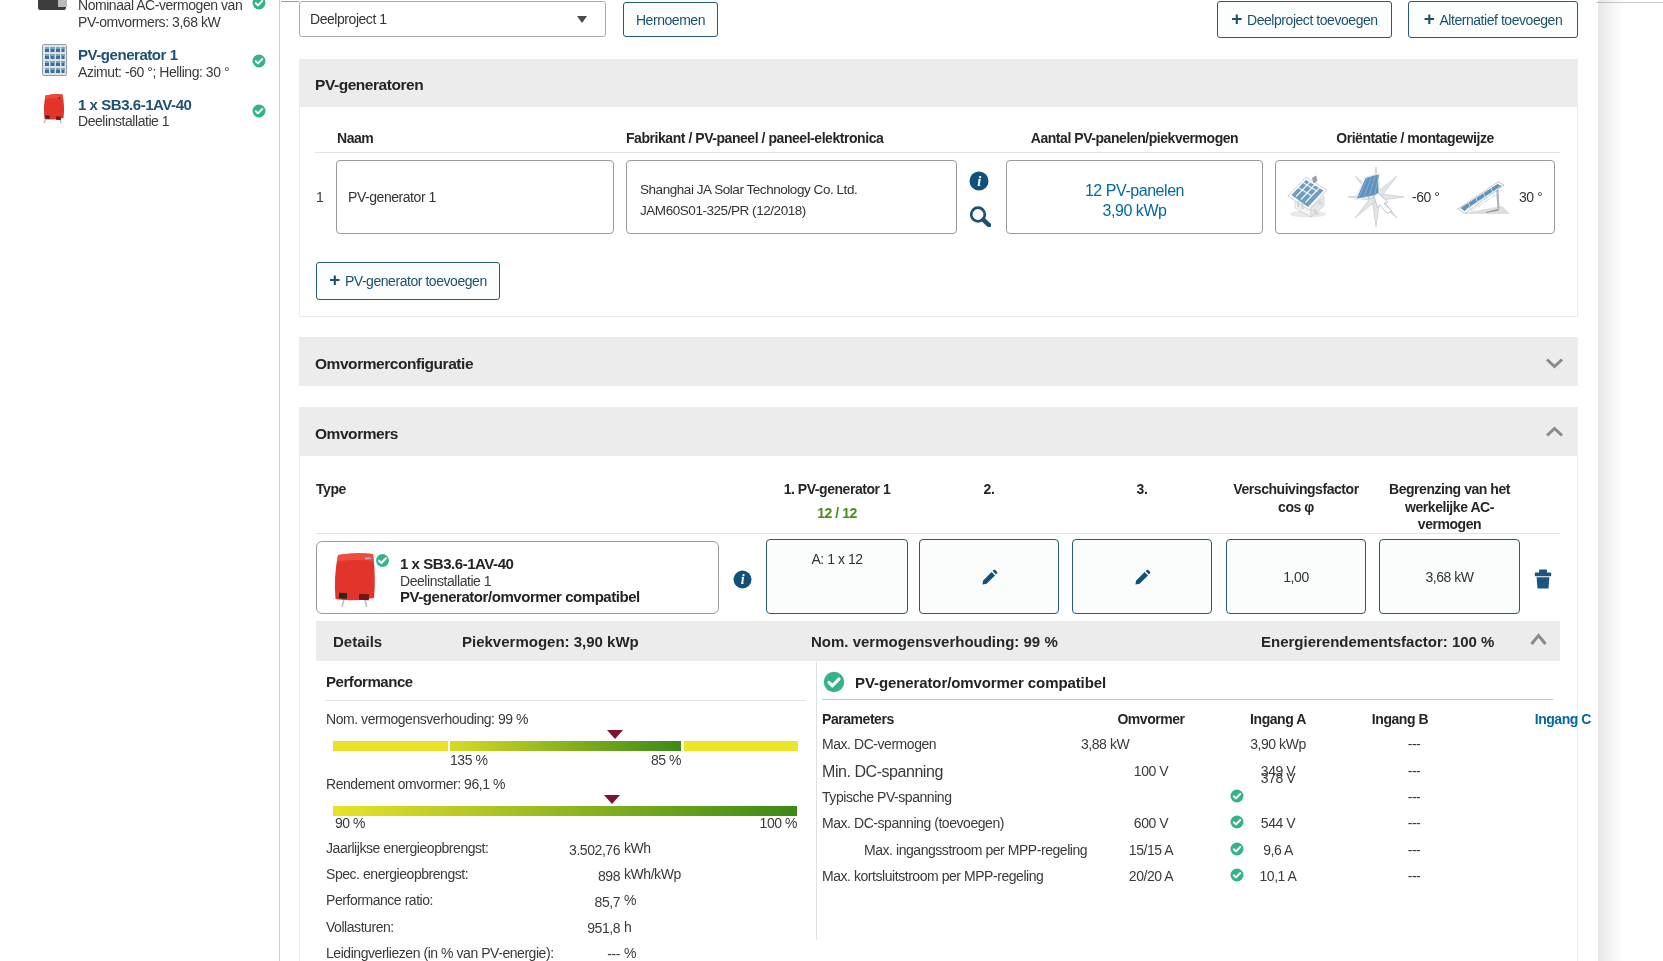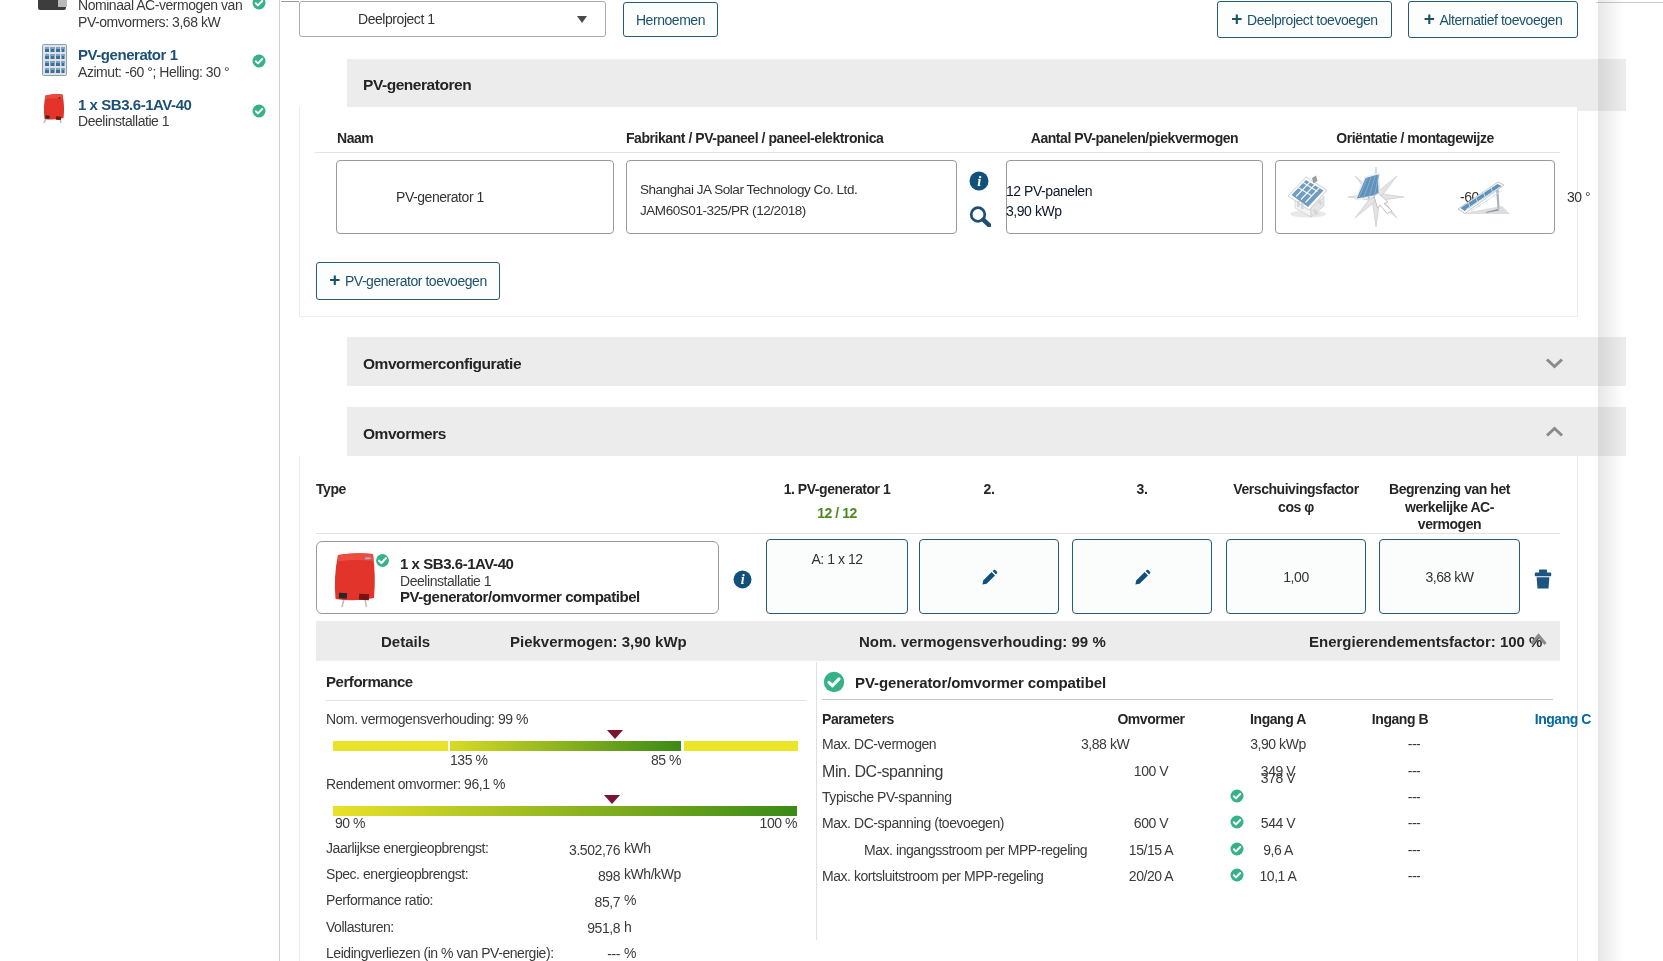--- a/index.html
+++ b/index.html
@@ -1,20 +1,20 @@
 <!DOCTYPE html>
 <html><head>
 <meta charset="utf-8">
 <style>
   * { margin:0; padding:0; box-sizing:border-box; }
   html,body { width:1663px; height:961px; overflow:hidden; background:#fff;
     font-family:"Liberation Sans", sans-serif; color:#3a3a3a; letter-spacing:-0.45px; }
   .abs { position:absolute; }
   .b { font-weight:bold; color:#262626; }
-  .vcent { display:flex; align-items:center;margin-left:48px; }
+  .vcent { display:flex; align-items:center; }
   .cent { display:flex; align-items:center; justify-content:center; }
   .panelhead { background:#ececec; }
   .hline { position:absolute; height:1px; background:#e2e2e2; }
   .vline { position:absolute; width:1px; background:#e0e0e0; }
   .btn { position:absolute; border:1.5px solid #275b6e; border-radius:3px;
     background:#fcfdfd; color:#1d516b; display:flex; align-items:center;
     justify-content:center; font-size:14px; }
   .ibox { position:absolute; border:1px solid #9a9a9a; border-radius:4px; background:#fff; }
   .sbox { position:absolute; border:1px solid #2a5b74; border-radius:4px; background:#fbfcfc; }
   .plus { font-size:19px; font-weight:bold; margin-right:5px; position:relative; top:-1px; }
@@ -125,21 +125,21 @@
 <svg class="abs" style="left:969px; top:171px;" width="20" height="20" viewBox="0 0 20 20">
   <circle cx="10" cy="10" r="9.5" fill="#11507a"></circle>
   <text x="10" y="15" text-anchor="middle" font-family="Liberation Serif" font-style="italic" font-weight="bold" font-size="14.5" fill="#fff">i</text>
 </svg>
 <svg class="abs" style="left:968px; top:205px;" width="23" height="22" viewBox="0 0 23 22">
   <circle cx="10" cy="9.5" r="6.8" fill="none" stroke="#1c4f74" stroke-width="2.7"></circle>
   <line x1="15.2" y1="14.7" x2="21" y2="20.2" stroke="#1c4f74" stroke-width="4.4" stroke-linecap="round"></line>
 </svg>
 
 <div class="ibox" style="left:1006px; top:160px; width:257px; height:74px;"></div>
-<div class="abs" style="left:1006px; top:180.5px; width:257px; text-align:left; font-size:14px; color:#0f172a; line-height:20px;">12 PV-panelen<br>3,90 kWp</div>
+<div class="abs" style="left:1006px; top:180.5px; width:257px; text-align:center; font-size:16px; color:#0369a1; line-height:20px;">12 PV-panelen<br>3,90 kWp</div>
 
 <div class="ibox" style="left:1275px; top:160px; width:280px; height:74px;"></div>
 
 <svg class="abs" style="left:1286px; top:171px;" width="44" height="48" viewBox="0 0 44 48">
   <ellipse cx="22" cy="43" rx="18" ry="3.5" fill="#e8e8e8"></ellipse>
   <path d="M9 27 L25 37 L25 46 L9 37 Z" fill="#f3f3f3" stroke="#c9c9c9" stroke-width="0.6"></path>
   <path d="M25 37 L38 26 L38 35 L25 46 Z" fill="#e7e7e7" stroke="#c9c9c9" stroke-width="0.6"></path>
   <path d="M25 37 L38 26 L31 16 L25 21 Z" fill="#efefef" stroke="#cccccc" stroke-width="0.6"></path>
   <path d="M2 25 L20 6 L41 19 L23 39 Z" fill="#fbfbfb" stroke="#c6c6c6" stroke-width="0.8"></path>
   <path d="M5.5 24 L20 9 L37.5 19.5 L22 36 Z" fill="#6f9dc0"></path>

